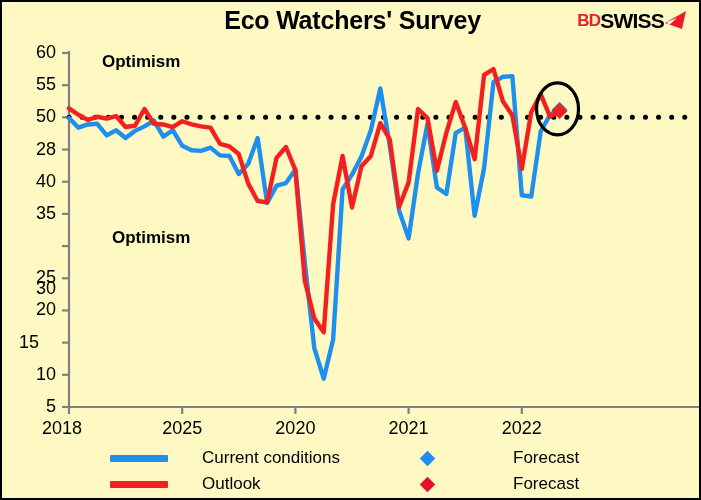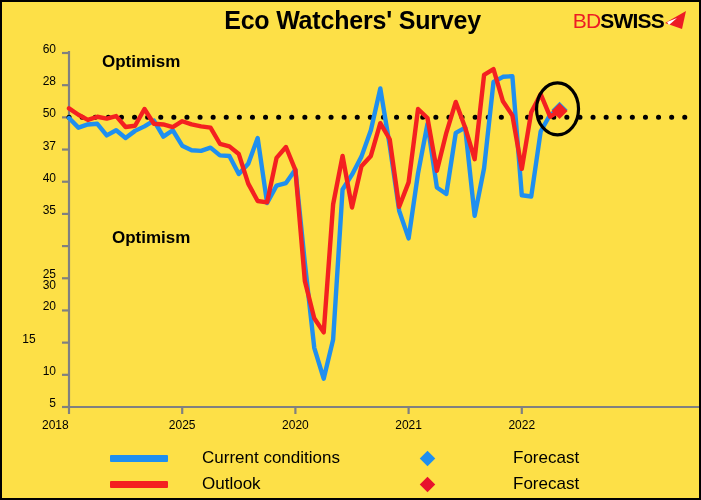--- a/index.html
+++ b/index.html
@@ -8,21 +8,21 @@
     padding: 0;
     background: #ffffff;
   }
   body {
     font-family: "Liberation Sans", sans-serif;
   }
   #page {
     position: relative;
     width: 701px;
     height: 500px;
-    background: #fde047;
+    background: #fef9c3;
     box-sizing: border-box;
     border: 2px solid #000000;
     overflow: hidden;
   }
 
   
   #chart-title {
     position: absolute;
     left: 0;
     top: 4px;
@@ -35,22 +35,22 @@
   }
   #brand-logo {
     position: absolute;
     right: 12px;
     top: 7px;
     display: flex;
     align-items: center;
     height: 24px;
   }
   #brand-logo .bd {
-    font-size: 21px;
-    font-weight: normal;
+    font-size: 17px;
+    font-weight: bold;
     color: #ED1C24;
     letter-spacing: -0.8px;
   }
   #brand-logo .swiss {
     font-size: 21px;
     font-weight: bold;
     color: #000000;
     letter-spacing: -0.8px;
   }
   #brand-logo .swoosh {
@@ -123,21 +123,21 @@
   .legend-swatch-diamond.red  { background: #E8112D; }
 
   .legend-label {
     font-size: 17px;
     color: #000000;
     white-space: nowrap;
   }
 
   .axis-tick-label {
     position: absolute;
-    font-size: 12px;
+    font-size: 18px;
     color: #000000;
     white-space: nowrap;
   }
 </style>
 </head>
 <body>
 
 <div id="page">
 
   <div id="chart-title">Eco Watchers' Survey</div>
@@ -198,23 +198,23 @@
 
     <div id="y-tick-labels">
         <div class="axis-tick-label" style="left: 0px; width: 54px; text-align: right; top: 356px;">5</div>
         <div class="axis-tick-label" style="left: 0px; width: 54px; text-align: right; top: 323.818px;">10</div>
         <div class="axis-tick-label" style="left: 0px; width: 54px; text-align: center; top: 291.636px;">15</div>
         <div class="axis-tick-label" style="left: 0px; width: 54px; text-align: right; top: 259.455px;">20</div>
         <div class="axis-tick-label" style="left: 0px; width: 54px; text-align: right; top: 227.273px;">25</div>
         <div class="axis-tick-label" style="left: 0px; width: 54px; text-align: right; top: 195.091px; margin-top: 43px;">30</div>
         <div class="axis-tick-label" style="left: 0px; width: 54px; text-align: right; top: 162.909px;">35</div>
         <div class="axis-tick-label" style="left: 0px; width: 54px; text-align: right; top: 130.727px;">40</div>
-        <div class="axis-tick-label" style="left: 0px; width: 54px; text-align: right; top: 98.5455px;">37</div>
+        <div class="axis-tick-label" style="left: 0px; width: 54px; text-align: right; top: 98.5455px;">28</div>
         <div class="axis-tick-label" style="left: 0px; width: 54px; text-align: right; top: 66.3636px;">50</div>
-        <div class="axis-tick-label" style="left: 0px; width: 54px; text-align: right; top: 34.1818px;">28</div>
+        <div class="axis-tick-label" style="left: 0px; width: 54px; text-align: right; top: 34.1818px;">55</div>
         <div class="axis-tick-label" style="left: 0px; width: 54px; text-align: right; top: 2px;">60</div>
       </div>
     <div id="x-tick-labels">
         <div class="axis-tick-label" style="left: 40px; width: 54px; text-align: left; top: 378px;">2018</div>
         <div class="axis-tick-label" style="left: 153.2px; width: 54px; text-align: center; top: 378px;">2025</div>
         <div class="axis-tick-label" style="left: 266.4px; width: 54px; text-align: center; top: 378px;">2020</div>
         <div class="axis-tick-label" style="left: 379.6px; width: 54px; text-align: center; top: 378px;">2021</div>
         <div class="axis-tick-label" style="left: 492.8px; width: 54px; text-align: center; top: 378px;">2022</div>
       </div>
   </div>

